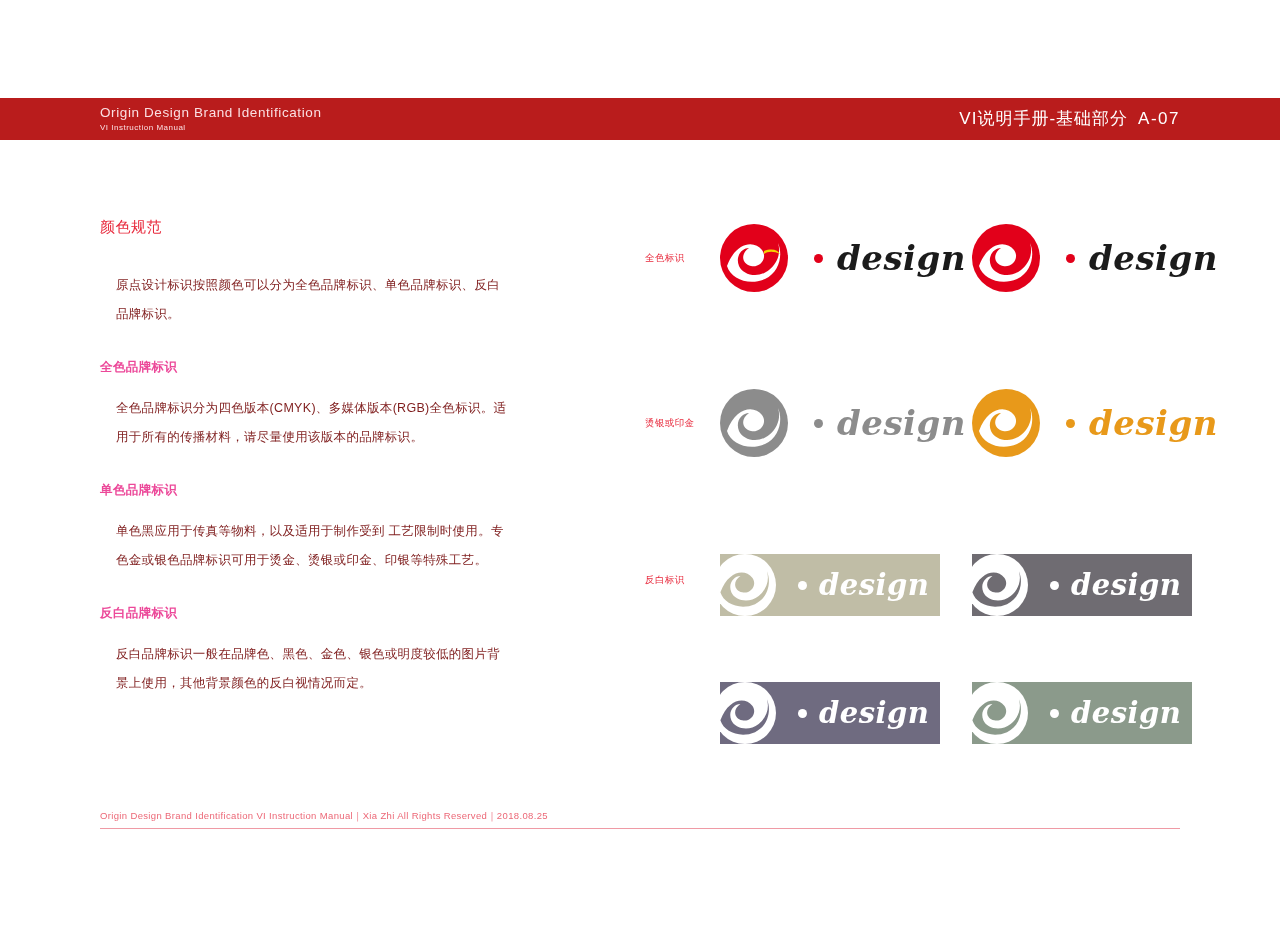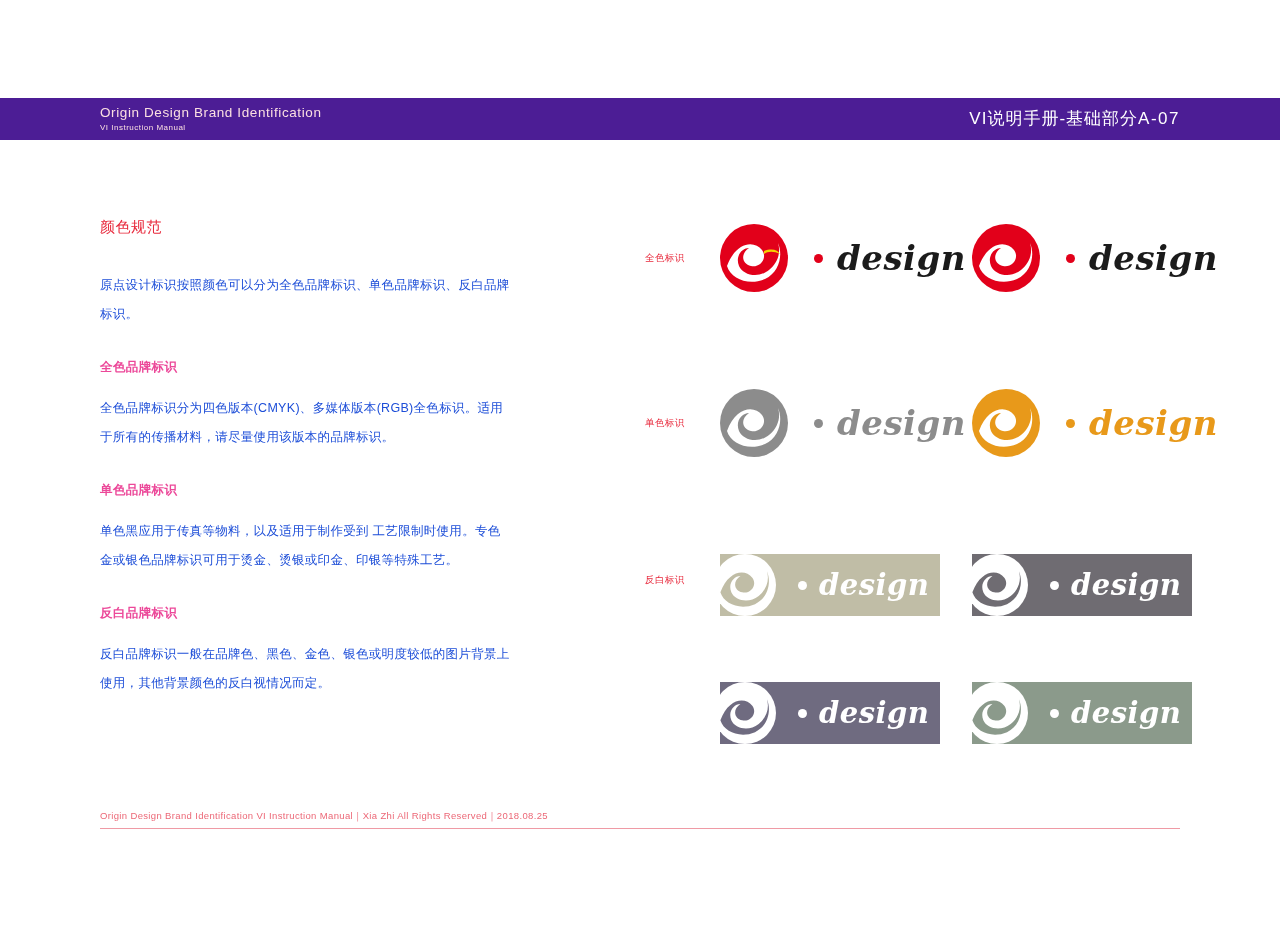--- a/index.html
+++ b/index.html
@@ -15,21 +15,21 @@
     overflow: hidden;
   }
 
   
   .header-band {
     position: absolute;
     left: 0;
     top: 98px;
     width: 1280px;
     height: 42px;
-    background: #4c1d95;
+    background: #b91c1c;
   }
   .header-left {
     position: absolute;
     left: 100px;
     top: 6px;
     color: #fde8ea;
   }
   .header-title-en {
     font-size: 13.5px;
     letter-spacing: 0.6px;
@@ -48,42 +48,43 @@
     position: absolute;
     right: 100px;
     top: 9px;
     color: #ffffff;
     font-size: 17px;
     letter-spacing: 1px;
     white-space: nowrap;
   }
   .header-right .code {
     letter-spacing: 1.5px;
+    margin-left: 10px;
   }
 
   
   .left-col {
     position: absolute;
     left: 100px;
     top: 218px;
     width: 410px;
   }
   .section-title {
     color: #e8293c;
     font-size: 15px;
     font-weight: normal;
     letter-spacing: 0.5px;
     margin: 0 0 34px 0;
   }
   .para {
-    color: #1d4ed8;
+    color: #7f1d1d;
     font-size: 12.5px;
     line-height: 29px;
     letter-spacing: 0.3px;
-    margin: 0 0 30px 0;
+    margin: 0 0 30px 16px;
   }
   .sub-title {
     color: #ec4899;
     font-size: 12.5px;
     font-weight: bold;
     letter-spacing: 0.4px;
     margin: 0 0 18px 0;
   }
 
   
@@ -205,21 +206,21 @@
           <circle cx="34" cy="34" r="34" fill="#e2001a"></circle>
           <path d="M7 42 C16 18, 34 16, 42 26 C48 34, 40 44, 31 42 C22 40, 20 30, 29 24 C22 24, 15 32, 19 42 C23 51, 38 55, 49 46 C58 39, 61 28, 58 19 C63 30, 60 48, 45 55 C29 62, 11 55, 7 42 Z" fill="#ffffff"></path>
         </svg>
       </div>
       <div class="dot" style="width:9px;height:9px;background:#e2001a;margin-left:26px;"></div>
       <div class="wordmark" style="font-size:34px;color:#1b1b1b;margin-left:14px;">design</div>
     </div>
   </div>
 
   <div class="logo-row" style="position:absolute; top:165px; left:0; width:620px;">
-    <div class="row-label" style="top:42px;">单色标识</div>
+    <div class="row-label" style="top:42px;">烫银或印金</div>
 
     <div class="logo-cell" style="left:120px; top:14px;">
       <div class="mark">
         <svg width="68" height="68" viewBox="0 0 68 68" aria-hidden="true">
           <circle cx="34" cy="34" r="34" fill="#8c8c8c"></circle>
           <path d="M7 42 C16 18, 34 16, 42 26 C48 34, 40 44, 31 42 C22 40, 20 30, 29 24 C22 24, 15 32, 19 42 C23 51, 38 55, 49 46 C58 39, 61 28, 58 19 C63 30, 60 48, 45 55 C29 62, 11 55, 7 42 Z" fill="#ffffff"></path>
         </svg>
       </div>
       <div class="dot" style="width:9px;height:9px;background:#8c8c8c;margin-left:26px;"></div>
       <div class="wordmark" style="font-size:34px;color:#8c8c8c;margin-left:14px;">design</div>

